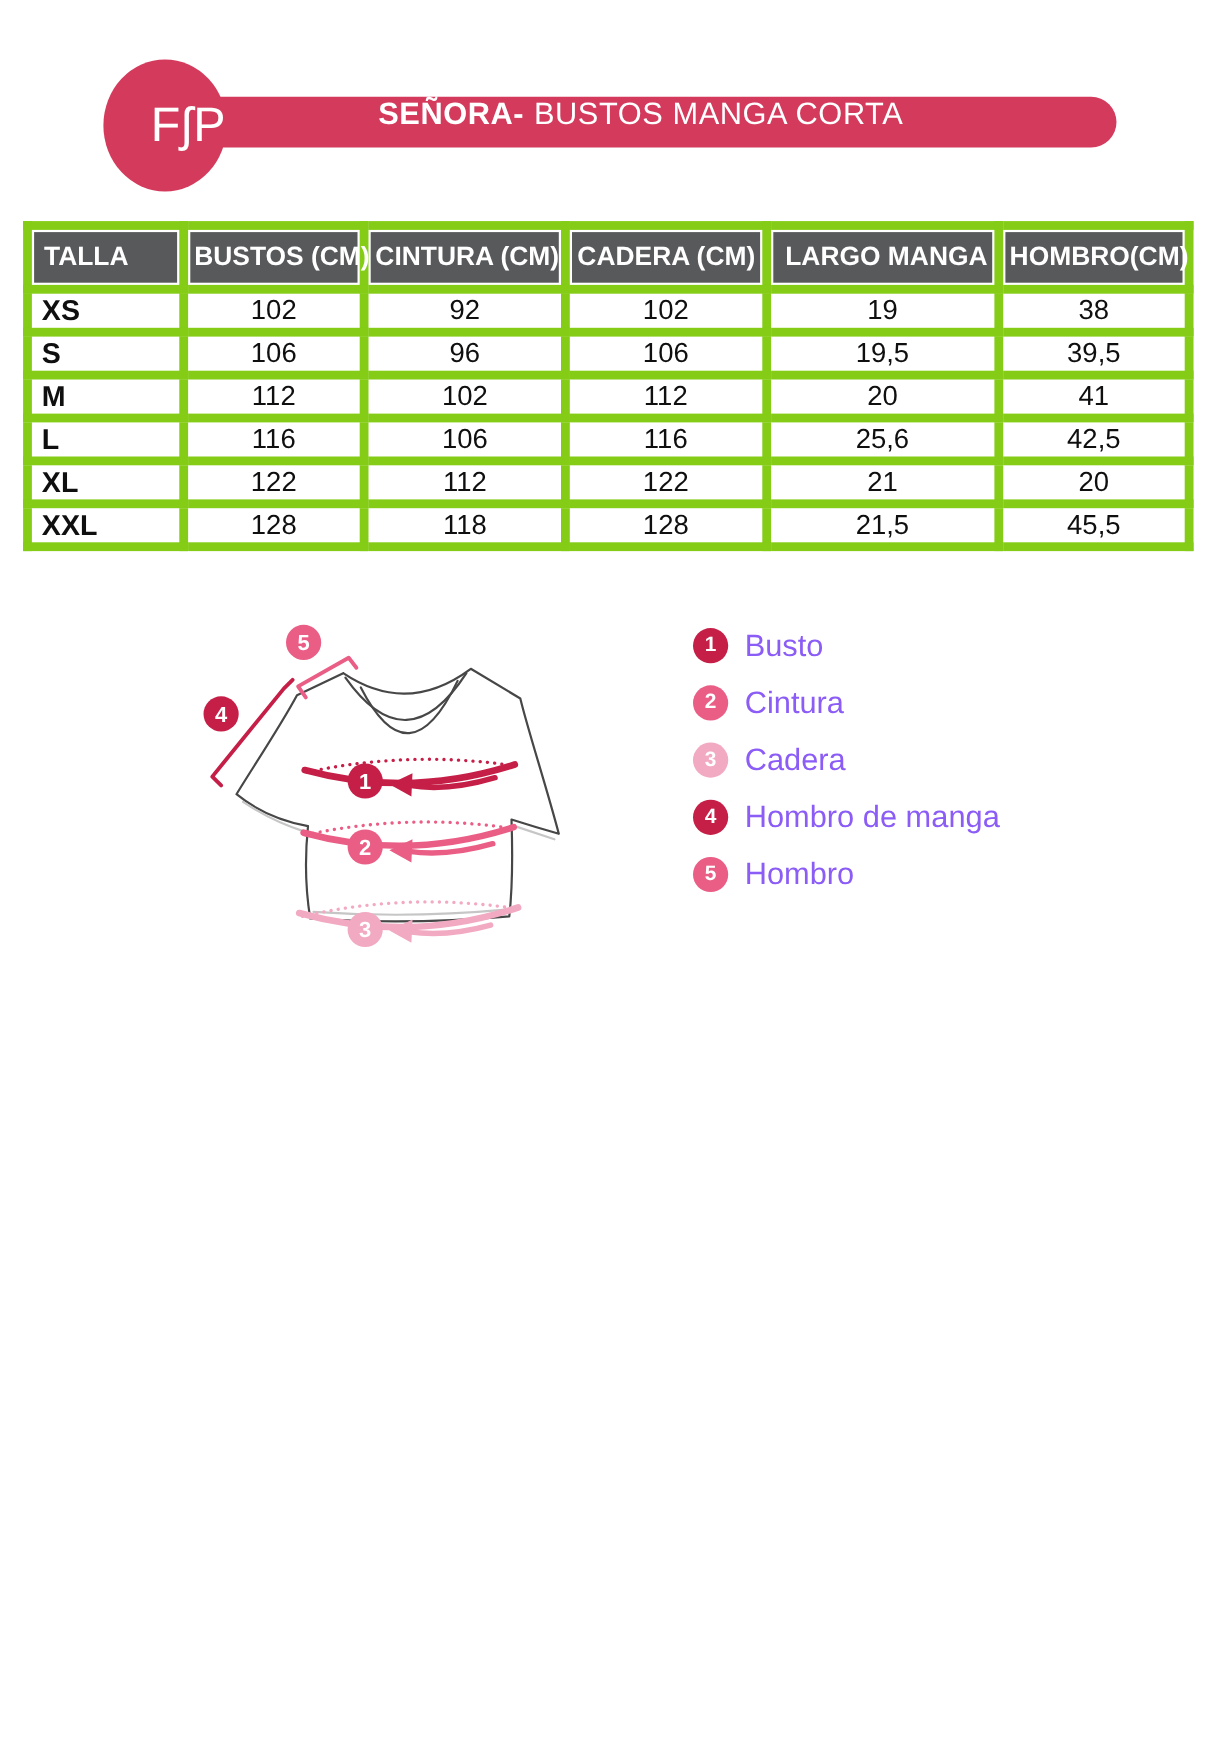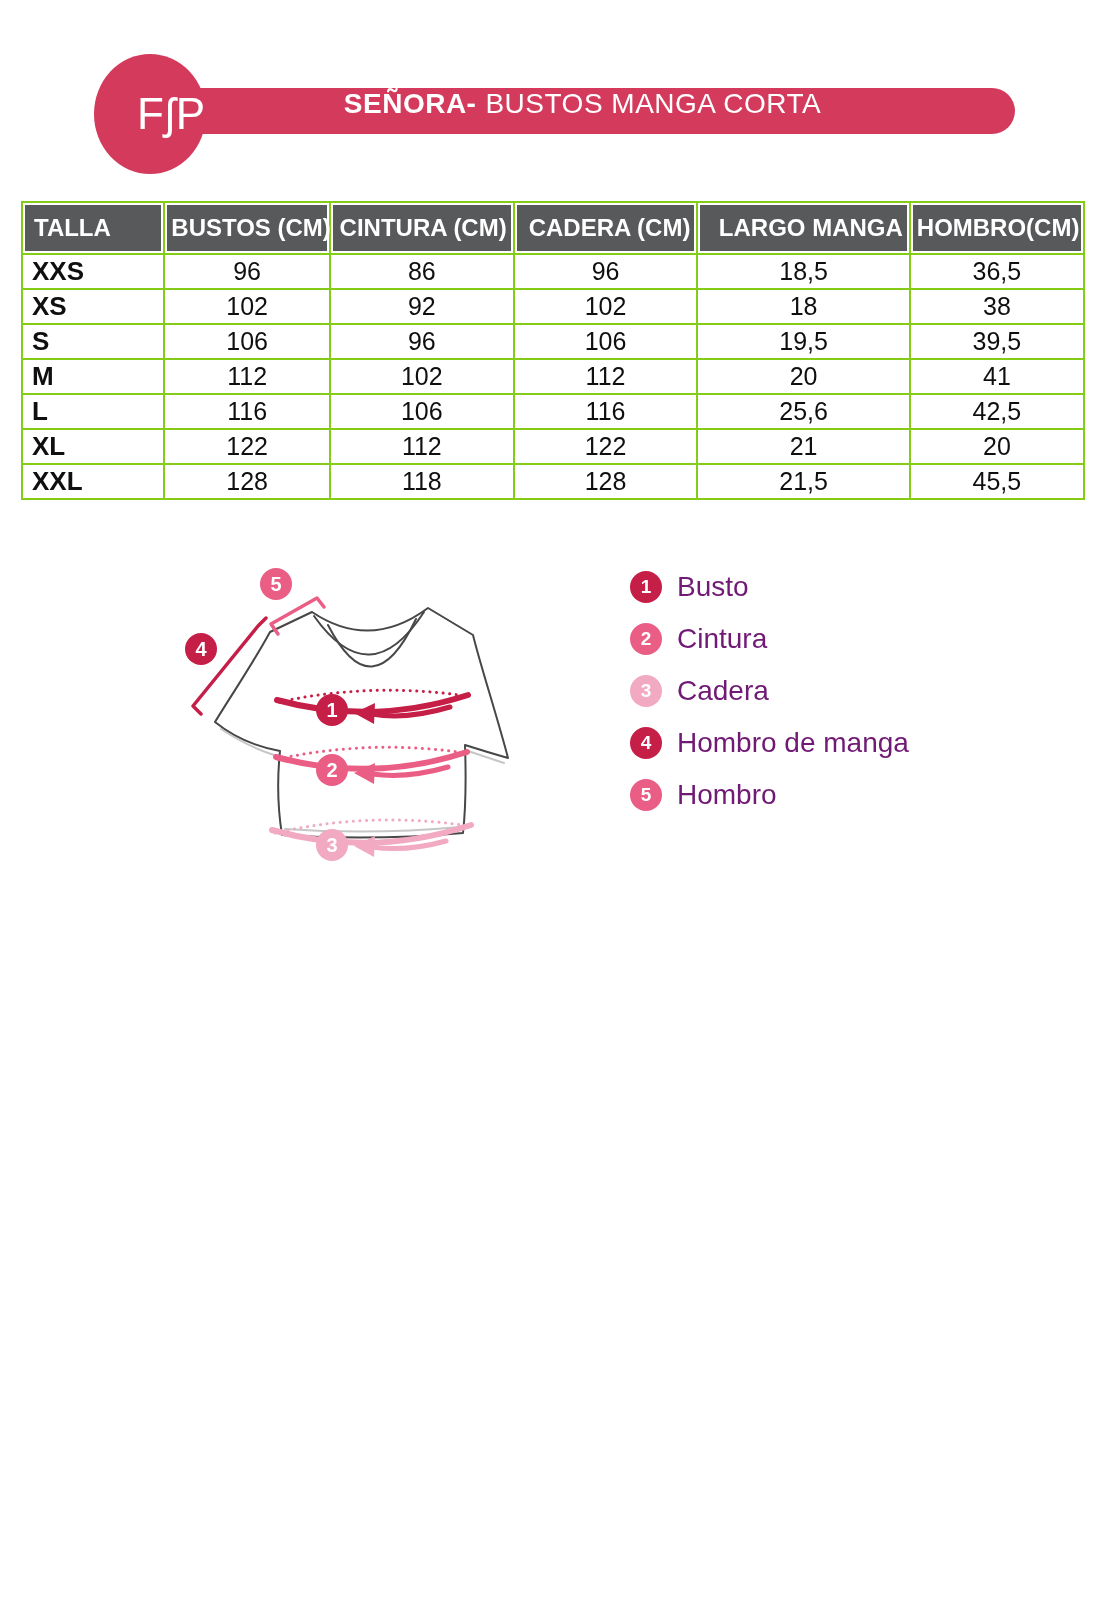--- a/index.html
+++ b/index.html
@@ -22,21 +22,21 @@
     position:absolute; left:94px; top:54px; width:112px; height:120px;
     background:#D43A5C; border-radius:50%;
     display:flex; align-items:center; justify-content:flex-end;
     color:#fff; font-size:44px; letter-spacing:1px;
   }
   
   table.size-table {
     position:absolute; left:21px; top:201px; width:1064px;
     border-collapse:collapse; table-layout:fixed;
   }
-  .size-table th, .size-table td { border:2px solid #84cc16;margin-top:17px; }
+  .size-table th, .size-table td { border:8px solid #84cc16;margin-top:17px; }
   .size-table th { background:#fff; padding:2px; }
   .size-table th .hdr {
     background:#58595B; color:#fff; font-weight:bold; font-size:24px;
     padding:9px 4px; text-align:right; letter-spacing:0; white-space:nowrap;
   }
   .size-table th.col-first .hdr { text-align:left; padding-left:9px; }
   .size-table td {
     height:35px; font-size:25px; text-align:center; color:#0f0f0f;
     padding:0; background:#fff;
   }
@@ -52,21 +52,21 @@
   .legend { position:absolute; left:630px; top:571px; }
   .legend-item { display:flex; align-items:center; height:32px; margin-bottom:20px; }
   .legend-badge {
     width:32px; height:32px; border-radius:50%; flex:0 0 32px;
     display:flex; align-items:center; justify-content:center;
     color:#fff; font-weight:bold; font-size:19px; margin-right:15px;
   }
   .tone-dark   { background:#C51F48; }
   .tone-medium { background:#EA5E86; }
   .tone-light  { background:#F2A9C2; }
-  .legend-label { font-size:28px; color:#701a75; }
+  .legend-label { font-size:28px; color:#8b5cf6; }
 </style>
 </head>
 <body>
 
 <div class="page">
 
   <div class="banner">
     <span class="t-bold">SEÑORA-</span>
     <span class="t-reg">BUSTOS MANGA CORTA</span>
   </div>
@@ -100,33 +100,25 @@
         <th>
             <div class="hdr">LARGO MANGA</div>
           </th>
         <th>
             <div class="hdr">HOMBRO(CM)</div>
           </th>
       </tr>
     </thead>
     <tbody>
       <tr>
-        <td class="col-first">XXS</td>
-        <td>96</td>
-        <td>86</td>
-        <td>96</td>
-        <td>18,5</td>
-        <td>36,5</td>
-      </tr>
-      <tr>
         <td class="col-first">XS</td>
         <td>102</td>
         <td>92</td>
         <td>102</td>
-        <td>18</td>
+        <td>19</td>
         <td>38</td>
       </tr>
       <tr>
         <td class="col-first">S</td>
         <td>106</td>
         <td>96</td>
         <td>106</td>
         <td>19,5</td>
         <td>39,5</td>
       </tr>

